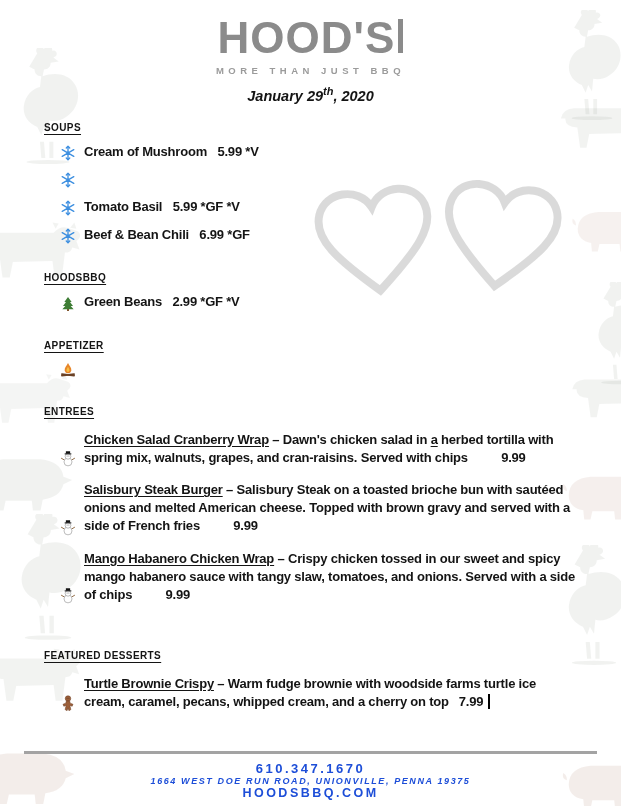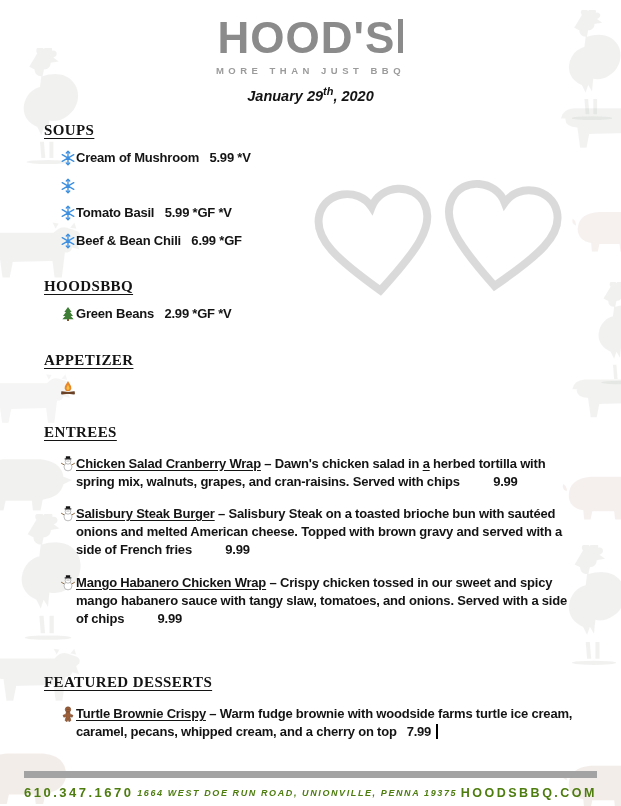--- a/index.html
+++ b/index.html
@@ -13,39 +13,39 @@
   
   .content{position:relative;z-index:2;padding:0 44px;}
   header{text-align:center;}
   .logo{margin-top:16px;line-height:1;}
   .logo-text{font-size:44px;font-weight:700;color:#8b8b8b;letter-spacing:1px;}
   .logo-bar{display:inline-block;width:5px;height:34px;background:#8b8b8b;margin-left:3px;}
   .tagline{margin-top:5px;font-size:9.5px;font-weight:700;letter-spacing:4.5px;color:#9b9b9b;}
   .doc-title{margin:15px 0 0;font-size:18px;font-weight:700;font-style:italic;letter-spacing:.2px;}
   .doc-date{margin-top:9px;font-size:14.5px;font-weight:700;font-style:italic;}
   .doc-date sup{font-size:11px;}
-  .sec{font-size:15px;font-weight:700;letter-spacing:.4px;margin:28px 0 4px;
-       text-decoration:underline;text-underline-offset:3px;font-family:Liberation Serif, serif;}
+  .sec{font-size:10px;font-weight:700;letter-spacing:.4px;margin:28px 0 4px;
+       text-decoration:underline;text-underline-offset:3px;}
   .sec.first{margin-top:18px;}
   .sec.desserts{margin-top:46px;}
-  .menu-item{display:flex;align-items:flex-start;margin:10px 0;padding-left:16px;}
+  .menu-item{display:flex;gap:8px;align-items:flex-end;margin:10px 0;padding-left:16px;}
   .menu-item.entree{margin:14px 0;}
   .ico{width:16px;height:16px;flex:none;margin-top:1px;}
   .line{margin:0;font-size:13px;font-weight:700;line-height:1.4;letter-spacing:-.2px;max-width:500px;}
   .iprice{margin-left:.8em;}
   .pgap{margin-left:2.3em;}
   .dgap{margin-left:.5em;}
   .u{text-decoration:underline;text-underline-offset:2px;}
   .caret{display:inline-block;width:1.5px;height:15px;background:#000;margin-left:5px;
          vertical-align:text-bottom;animation:blink 1s steps(1) infinite;}
   @keyframes blink{50%{opacity:0;}}
   
-  footer{position:absolute;left:24px;right:24px;bottom:6px;z-index:2;border-top:7px solid #a3a3a3;
+  footer{position:absolute;left:24px;right:24px;bottom:6px;z-index:2;border-top:3px solid #a3a3a3;
          display:flex;align-items:center;justify-content:space-between;padding-top:7px;
-         color:#4d7c0f;font-weight:700;}
+         color:#1d4ed8;font-weight:700;flex-direction:column;}
   .f-phone{font-size:13px;letter-spacing:2.5px;}
   .f-addr{font-size:9px;letter-spacing:1.6px;font-style:italic;}
   .f-web{font-size:12.5px;letter-spacing:2.5px;}
 </style>
 </head>
 <body>
 
 <svg width="0" height="0" style="position:absolute" aria-hidden="true">
   <defs>
     <symbol id="sym-snowflake" viewBox="0 0 24 24">

